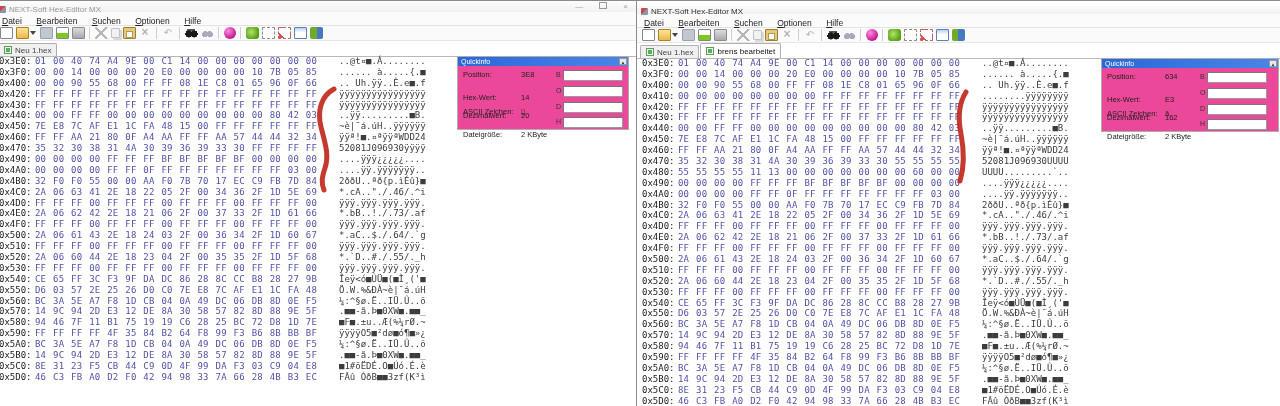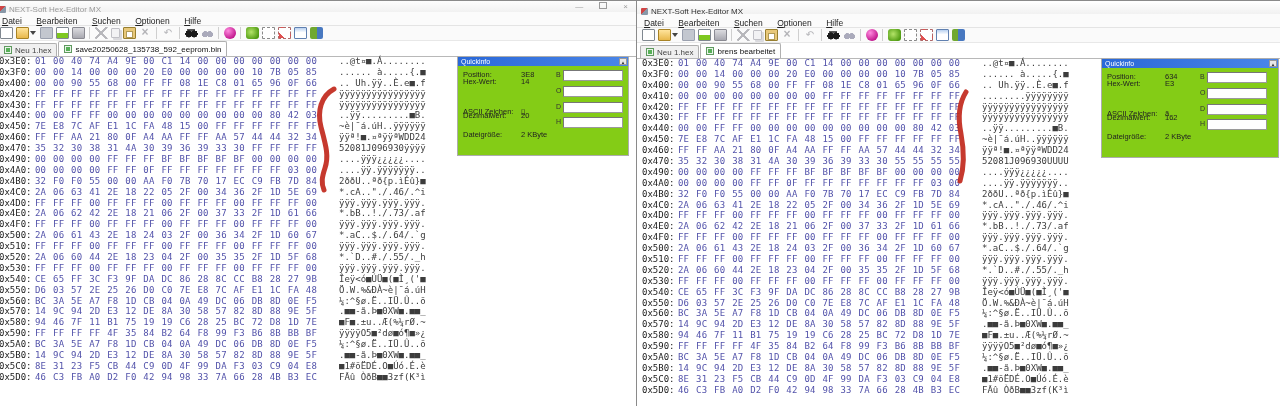--- a/index.html
+++ b/index.html
@@ -63,31 +63,31 @@
   .tabicon::after{content:"";display:block;width:4px;height:4px;margin:1px auto;background:#58b058;}
 
   .hexarea{position:absolute;left:0;right:0;top:53px;bottom:0;padding:2px 0 0 4px;
     font-family:"DejaVu Sans Mono","Liberation Mono",monospace;font-size:9px;cursor:text;overflow:hidden;}
   #win-right .hexarea{top:55px;padding-left:5px;}
   .hexrow{height:10.9px;line-height:10.9px;white-space:pre;}
   .addr{display:inline-block;width:36px;color:#1c1c1c;}
   .hexb{display:inline-block;width:283px;color:var(--hexcol);letter-spacing:.2px;word-spacing:1.2px;}
   .asc{display:inline-block;margin-left:21px;color:#3c3c3c;}
 
-  .qpanel{position:absolute;width:172px;height:100px;border:1px solid #adadad;background:#84cc16;box-sizing:border-box;z-index:5;}
+  .qpanel{position:absolute;width:172px;height:74px;border:1px solid #adadad;background:#ec4899;box-sizing:border-box;z-index:5;}
   #win-left .qpanel{left:462px;top:55px;}
   #win-right .qpanel{left:464px;top:57px;width:178px;}
   .qheader{height:9px;line-height:9px;background:linear-gradient(90deg,var(--phead1),var(--phead2));
     color:#fff;font-size:7px;padding:0 3px;position:relative;}
   .qbtn{position:absolute;right:1px;top:1px;width:8px;height:7px;background:#e8e8e8;border:1px solid #999;
     font-size:5px;line-height:6px;text-align:center;color:#333;box-sizing:border-box;}
   .qrow{position:absolute;left:5px;font-size:7.5px;color:#222;white-space:nowrap;}
   .qlabel{display:inline-block;width:58px;}
   .qvalue{display:inline-block;}
-  .q-pos{top:13px}.q-hex{top:20px}.q-dec{top:54px}.q-asc{top:50px}.q-size{top:73px}
+  .q-pos{top:13px}.q-hex{top:36px}.q-dec{top:54px}.q-asc{top:50px}.q-size{top:73px}
   .conv{position:absolute;left:98px;white-space:nowrap;font-size:7px;color:#333;}
   .c-b{top:13px}.c-o{top:29px}.c-d{top:45px}.c-h{top:60px}
   .cinput{width:58px;height:9px;border:1px solid #9a9a9a;border-top-color:#777;border-left-color:#777;
     background:#fff;margin-left:2px;vertical-align:middle;padding:0;font-size:7px;}
 
   #annot{position:absolute;left:0;top:0;z-index:60;pointer-events:none;}
 </style>
 </head>
 <body>
 
@@ -130,24 +130,20 @@
       <span class="tbi i-green"></span>
       <span class="tbi i-selblock"></span>
       <span class="tbi i-selred"></span>
       <span class="tbi i-bluewin"></span>
       <span class="tbi i-swap"></span>
     </div>
   <div class="tabbar">
     <span class="tab">
       <span class="tabicon"></span>
       <span>Neu 1.hex</span>
-    </span>
-    <span class="tab active">
-      <span class="tabicon"></span>
-      <span>save20250628_135738_592_eeprom.bin</span>
     </span>
   </div>
   <div class="hexarea">
       <div class="hexrow"><span class="addr">0x3E0:</span><span class="hexb">01 00 40 74 A4 9E 00 C1 14 00 00 00 00 00 00 00</span><span class="asc">..@t¤■.Á........</span></div>
       <div class="hexrow"><span class="addr">0x3F0:</span><span class="hexb">00 00 14 00 00 00 20 E0 00 00 00 00 10 7B 05 85</span><span class="asc">...... à.....{.■</span></div>
       <div class="hexrow"><span class="addr">0x400:</span><span class="hexb">00 00 90 55 68 00 FF FF 08 1E C8 01 65 96 0F 66</span><span class="asc">.. Uh.ÿÿ..È.e■.f</span></div>
       <div class="hexrow"><span class="addr">0x420:</span><span class="hexb">FF FF FF FF FF FF FF FF FF FF FF FF FF FF FF FF</span><span class="asc">ÿÿÿÿÿÿÿÿÿÿÿÿÿÿÿÿ</span></div>
       <div class="hexrow"><span class="addr">0x430:</span><span class="hexb">FF FF FF FF FF FF FF FF FF FF FF FF FF FF FF FF</span><span class="asc">ÿÿÿÿÿÿÿÿÿÿÿÿÿÿÿÿ</span></div>
       <div class="hexrow"><span class="addr">0x440:</span><span class="hexb">00 00 FF FF 00 00 00 00 00 00 00 00 00 80 42 03</span><span class="asc">..ÿÿ.........■B.</span></div>
       <div class="hexrow"><span class="addr">0x450:</span><span class="hexb">7E E8 7C AF E1 1C FA 48 15 00 FF FF FF FF FF FF</span><span class="asc">~è|¯á.úH..ÿÿÿÿÿÿ</span></div>
@@ -244,20 +240,21 @@
       <div class="hexrow"><span class="addr">0x3E0:</span><span class="hexb">01 00 40 74 A4 9E 00 C1 14 00 00 00 00 00 00 00</span><span class="asc">..@t¤■.Á........</span></div>
       <div class="hexrow"><span class="addr">0x3F0:</span><span class="hexb">00 00 14 00 00 00 20 E0 00 00 00 00 10 7B 05 85</span><span class="asc">...... à.....{.■</span></div>
       <div class="hexrow"><span class="addr">0x400:</span><span class="hexb">00 00 90 55 68 00 FF FF 08 1E C8 01 65 96 0F 66</span><span class="asc">.. Uh.ÿÿ..È.e■.f</span></div>
       <div class="hexrow"><span class="addr">0x410:</span><span class="hexb">00 00 00 00 00 00 00 00 FF FF FF FF FF FF FF FF</span><span class="asc">........ÿÿÿÿÿÿÿÿ</span></div>
       <div class="hexrow"><span class="addr">0x420:</span><span class="hexb">FF FF FF FF FF FF FF FF FF FF FF FF FF FF FF FF</span><span class="asc">ÿÿÿÿÿÿÿÿÿÿÿÿÿÿÿÿ</span></div>
       <div class="hexrow"><span class="addr">0x430:</span><span class="hexb">FF FF FF FF FF FF FF FF FF FF FF FF FF FF FF FF</span><span class="asc">ÿÿÿÿÿÿÿÿÿÿÿÿÿÿÿÿ</span></div>
       <div class="hexrow"><span class="addr">0x440:</span><span class="hexb">00 00 FF FF 00 00 00 00 00 00 00 00 00 80 42 03</span><span class="asc">..ÿÿ.........■B.</span></div>
       <div class="hexrow"><span class="addr">0x450:</span><span class="hexb">7E E8 7C AF E1 1C FA 48 15 00 FF FF FF FF FF FF</span><span class="asc">~è|¯á.úH..ÿÿÿÿÿÿ</span></div>
       <div class="hexrow"><span class="addr">0x460:</span><span class="hexb">FF FF AA 21 80 0F A4 AA FF FF AA 57 44 44 32 34</span><span class="asc">ÿÿª!■.¤ªÿÿªWDD24</span></div>
       <div class="hexrow"><span class="addr">0x470:</span><span class="hexb">35 32 30 38 31 4A 30 39 36 39 33 30 55 55 55 55</span><span class="asc">52081J096930UUUU</span></div>
+      <div class="hexrow"><span class="addr">0x480:</span><span class="hexb">55 55 55 55 11 13 00 00 00 00 00 00 00 60 00 00</span><span class="asc">UUUU.........`..</span></div>
       <div class="hexrow"><span class="addr">0x490:</span><span class="hexb">00 00 00 00 FF FF FF BF BF BF BF BF 00 00 00 00</span><span class="asc">....ÿÿÿ¿¿¿¿¿....</span></div>
       <div class="hexrow"><span class="addr">0x4A0:</span><span class="hexb">00 00 00 00 FF FF 0F FF FF FF FF FF FF FF 03 00</span><span class="asc">....ÿÿ.ÿÿÿÿÿÿÿ..</span></div>
       <div class="hexrow"><span class="addr">0x4B0:</span><span class="hexb">32 F0 F0 55 00 00 AA F0 7B 70 17 EC C9 FB 7D 84</span><span class="asc">2ððU..ªð{p.ìÉû}■</span></div>
       <div class="hexrow"><span class="addr">0x4C0:</span><span class="hexb">2A 06 63 41 2E 18 22 05 2F 00 34 36 2F 1D 5E 69</span><span class="asc">*.cA.."./.46/.^i</span></div>
       <div class="hexrow"><span class="addr">0x4D0:</span><span class="hexb">FF FF FF 00 FF FF FF 00 FF FF FF 00 FF FF FF 00</span><span class="asc">ÿÿÿ.ÿÿÿ.ÿÿÿ.ÿÿÿ.</span></div>
       <div class="hexrow"><span class="addr">0x4E0:</span><span class="hexb">2A 06 62 42 2E 18 21 06 2F 00 37 33 2F 1D 61 66</span><span class="asc">*.bB..!./.73/.af</span></div>
       <div class="hexrow"><span class="addr">0x4F0:</span><span class="hexb">FF FF FF 00 FF FF FF 00 FF FF FF 00 FF FF FF 00</span><span class="asc">ÿÿÿ.ÿÿÿ.ÿÿÿ.ÿÿÿ.</span></div>
       <div class="hexrow"><span class="addr">0x500:</span><span class="hexb">2A 06 61 43 2E 18 24 03 2F 00 36 34 2F 1D 60 67</span><span class="asc">*.aC..$./.64/.`g</span></div>
       <div class="hexrow"><span class="addr">0x510:</span><span class="hexb">FF FF FF 00 FF FF FF 00 FF FF FF 00 FF FF FF 00</span><span class="asc">ÿÿÿ.ÿÿÿ.ÿÿÿ.ÿÿÿ.</span></div>
       <div class="hexrow"><span class="addr">0x520:</span><span class="hexb">2A 06 60 44 2E 18 23 04 2F 00 35 35 2F 1D 5F 68</span><span class="asc">*.`D..#./.55/._h</span></div>

